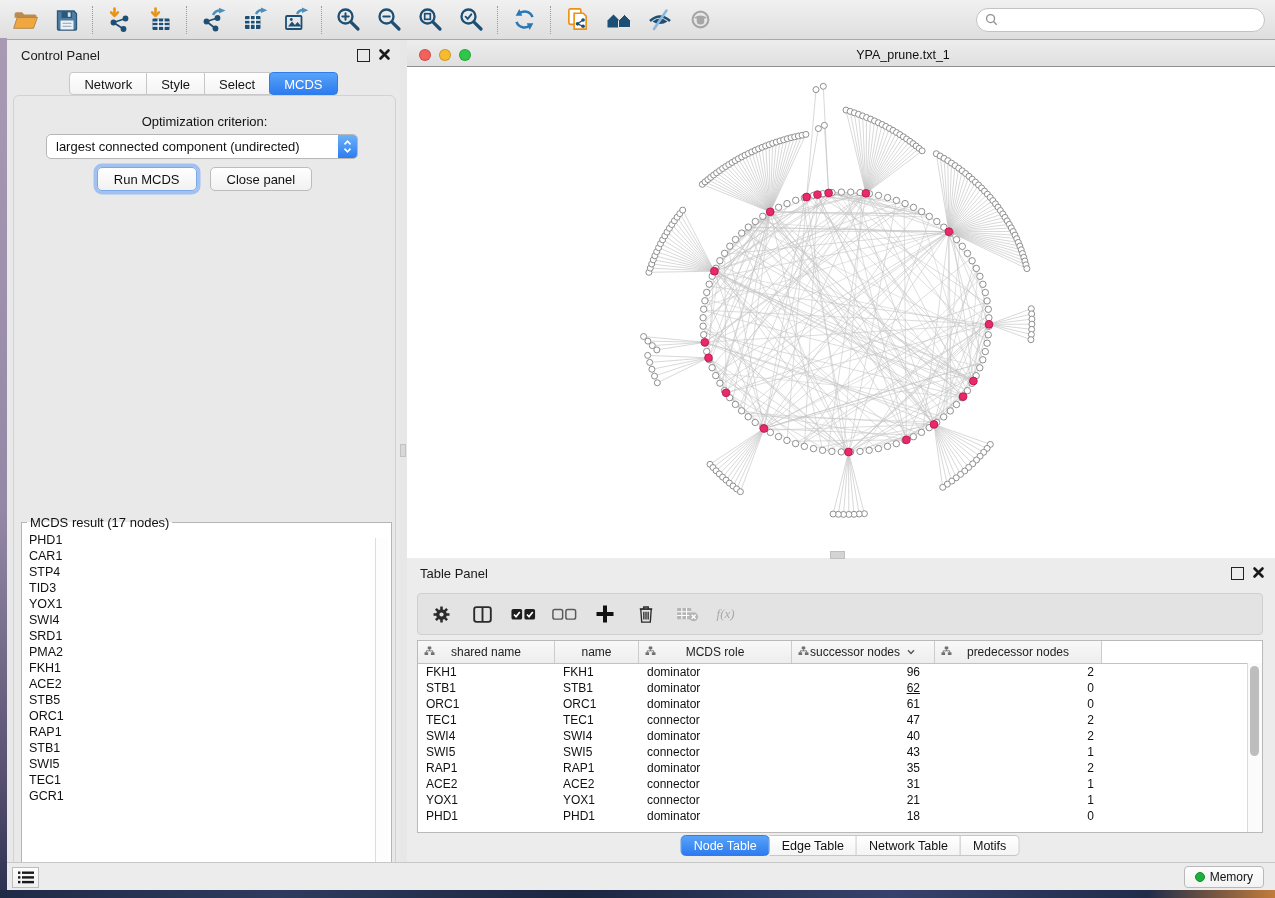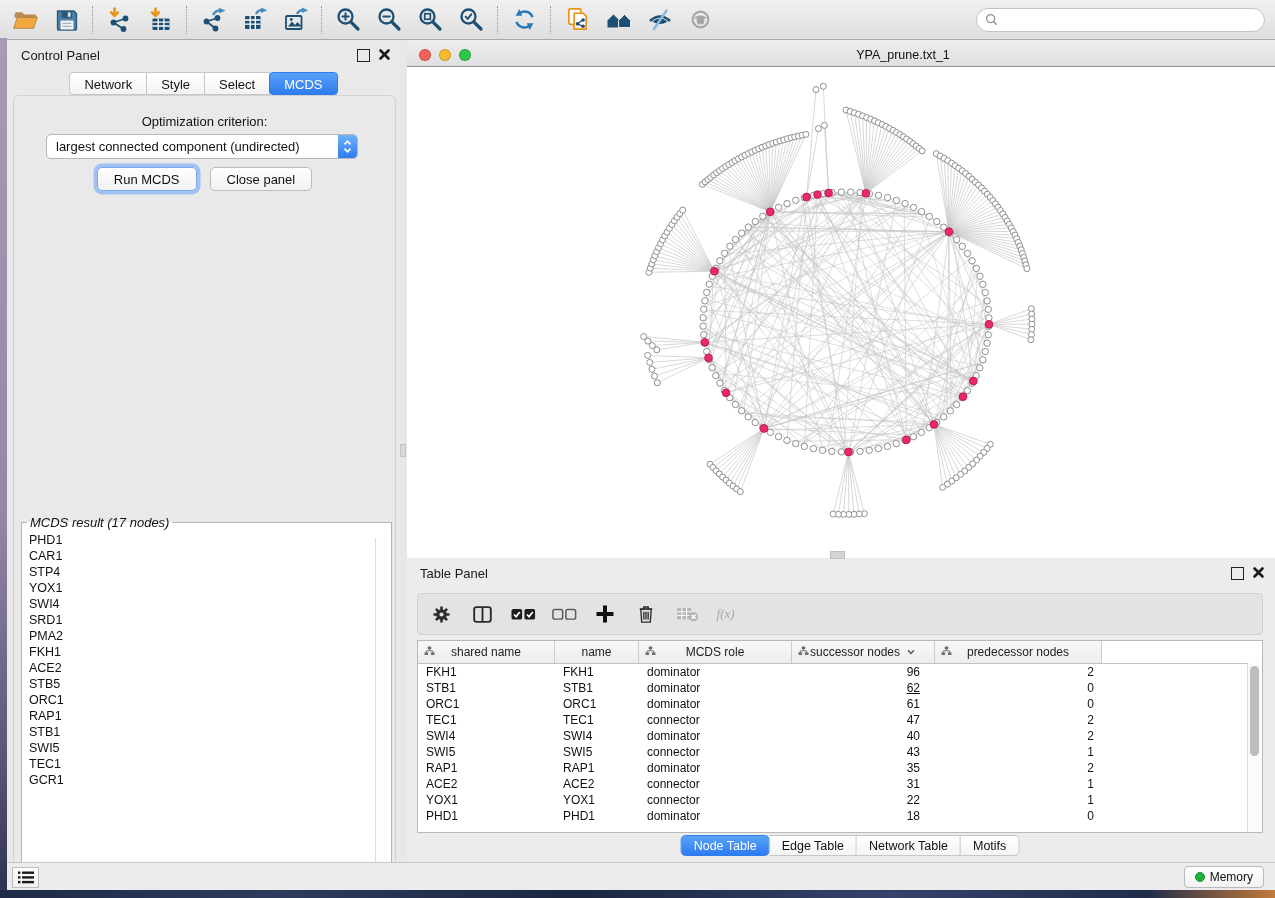--- a/index.html
+++ b/index.html
@@ -37,21 +37,21 @@
     display:flex;align-items:center;box-sizing:border-box;}
   #opt-select .sel-text{flex:1;font-size:13px;padding-left:9px;color:#111;white-space:nowrap;}
   #opt-select .stepper{width:19px;height:23px;border-radius:0 4px 4px 0;background:linear-gradient(#6db1f8,#2e7cf0);
     display:flex;align-items:center;justify-content:center;}
   #cp-buttons{position:absolute;left:0;top:71px;width:100%;display:flex;justify-content:center;gap:13px;}
   .mac-btn{height:24px;padding:0 16px;font-size:13px;color:#111;background:linear-gradient(#ffffff,#f1f1f1);
     border:1px solid #bcbcbc;border-radius:5px;}
   .mac-btn.focused{box-shadow:0 0 0 3.5px rgba(100,160,248,.55);border-color:#7aa8e8;}
   #mcds-fieldset{position:absolute;left:7px;top:419px;width:371px;height:372px;background:#fff;border:1px solid #b5b5b5;
     margin:0;padding:0;box-sizing:border-box;}
-  #mcds-fieldset legend{font-size:13px;color:#111;margin-left:5px;padding:0 3px;font-style:italic;}
+  #mcds-fieldset legend{font-size:13px;color:#111;margin-left:5px;padding:0 3px;}
   #mcds-list{list-style:none;margin:0;padding:2px 0 0 7px;font-size:12.5px;color:#111;}
   #mcds-list li{height:16px;line-height:16px;}
   #mcds-scroll{position:absolute;top:8px;right:3px;bottom:3px;width:12px;background:#fdfdfd;border-left:1px solid #dcdcdc;}
   
   #v-splitter{position:absolute;left:400px;top:40px;width:7px;height:822px;background:#e7e7e7;}
   #v-splitter .grip{position:absolute;left:0;top:404px;width:6px;height:13px;background:#d8d8d8;border:1px solid #c2c2c2;box-sizing:border-box;}
   #h-grip{position:absolute;left:830px;top:551px;width:15px;height:8px;background:#d4d4d4;border:1px solid #c0c0c0;box-sizing:border-box;}
   
   #right-base{position:absolute;left:407px;top:40px;width:868px;height:822px;background:#ececec;}
   #network-frame{position:absolute;left:407px;top:44px;width:868px;height:514px;}
@@ -288,20 +288,21 @@
               <path d="M1.5 9.6 L4.5 12.8 L7.5 9.6" stroke="#fff" stroke-width="1.6" fill="none"></path>
             </svg>
         </span>
       </div>
       <fieldset id="mcds-fieldset">
         <legend>MCDS result (17 nodes)</legend>
         <ul id="mcds-list">
             <li>PHD1</li>
             <li>CAR1</li>
             <li>STP4</li>
+            <li>TID3</li>
             <li>YOX1</li>
             <li>SWI4</li>
             <li>SRD1</li>
             <li>PMA2</li>
             <li>FKH1</li>
             <li>ACE2</li>
             <li>STB5</li>
             <li>ORC1</li>
             <li>RAP1</li>
             <li>STB1</li>
@@ -1161,21 +1162,21 @@
             <div class="t-cell" style="width: 137px; text-align: left; padding: 0px 0px 0px 8px;">ACE2</div>
             <div class="t-cell" style="width: 84px; text-align: left; padding: 0px 0px 0px 8px;">ACE2</div>
             <div class="t-cell" style="width: 153px; text-align: left; padding: 0px 0px 0px 8px;">connector</div>
             <div class="t-cell" style="width: 143px; text-align: right; padding: 0px 15px 0px 0px;">31</div>
             <div class="t-cell" style="width: 167px; text-align: right; padding: 0px 8px 0px 0px;">1</div>
           </div>
           <div class="t-row">
             <div class="t-cell" style="width: 137px; text-align: left; padding: 0px 0px 0px 8px;">YOX1</div>
             <div class="t-cell" style="width: 84px; text-align: left; padding: 0px 0px 0px 8px;">YOX1</div>
             <div class="t-cell" style="width: 153px; text-align: left; padding: 0px 0px 0px 8px;">connector</div>
-            <div class="t-cell" style="width: 143px; text-align: right; padding: 0px 15px 0px 0px;">22</div>
+            <div class="t-cell" style="width: 143px; text-align: right; padding: 0px 15px 0px 0px;">21</div>
             <div class="t-cell" style="width: 167px; text-align: right; padding: 0px 8px 0px 0px;">1</div>
           </div>
           <div class="t-row">
             <div class="t-cell" style="width: 137px; text-align: left; padding: 0px 0px 0px 8px;">PHD1</div>
             <div class="t-cell" style="width: 84px; text-align: left; padding: 0px 0px 0px 8px;">PHD1</div>
             <div class="t-cell" style="width: 153px; text-align: left; padding: 0px 0px 0px 8px;">dominator</div>
             <div class="t-cell" style="width: 143px; text-align: right; padding: 0px 15px 0px 0px;">18</div>
             <div class="t-cell" style="width: 167px; text-align: right; padding: 0px 8px 0px 0px;">0</div>
           </div>
         </div>

